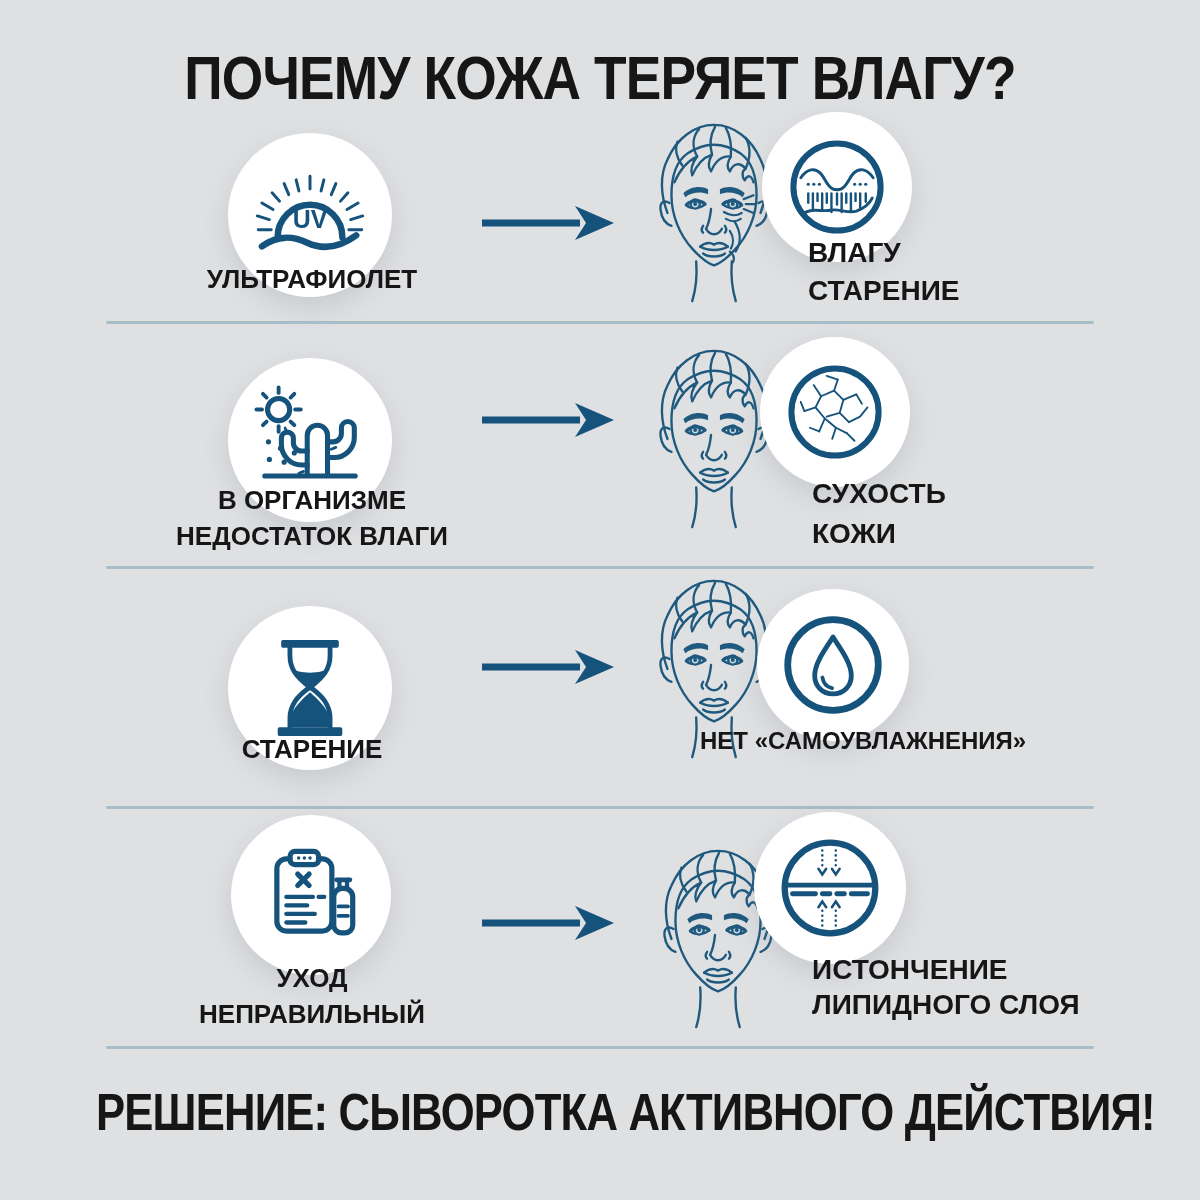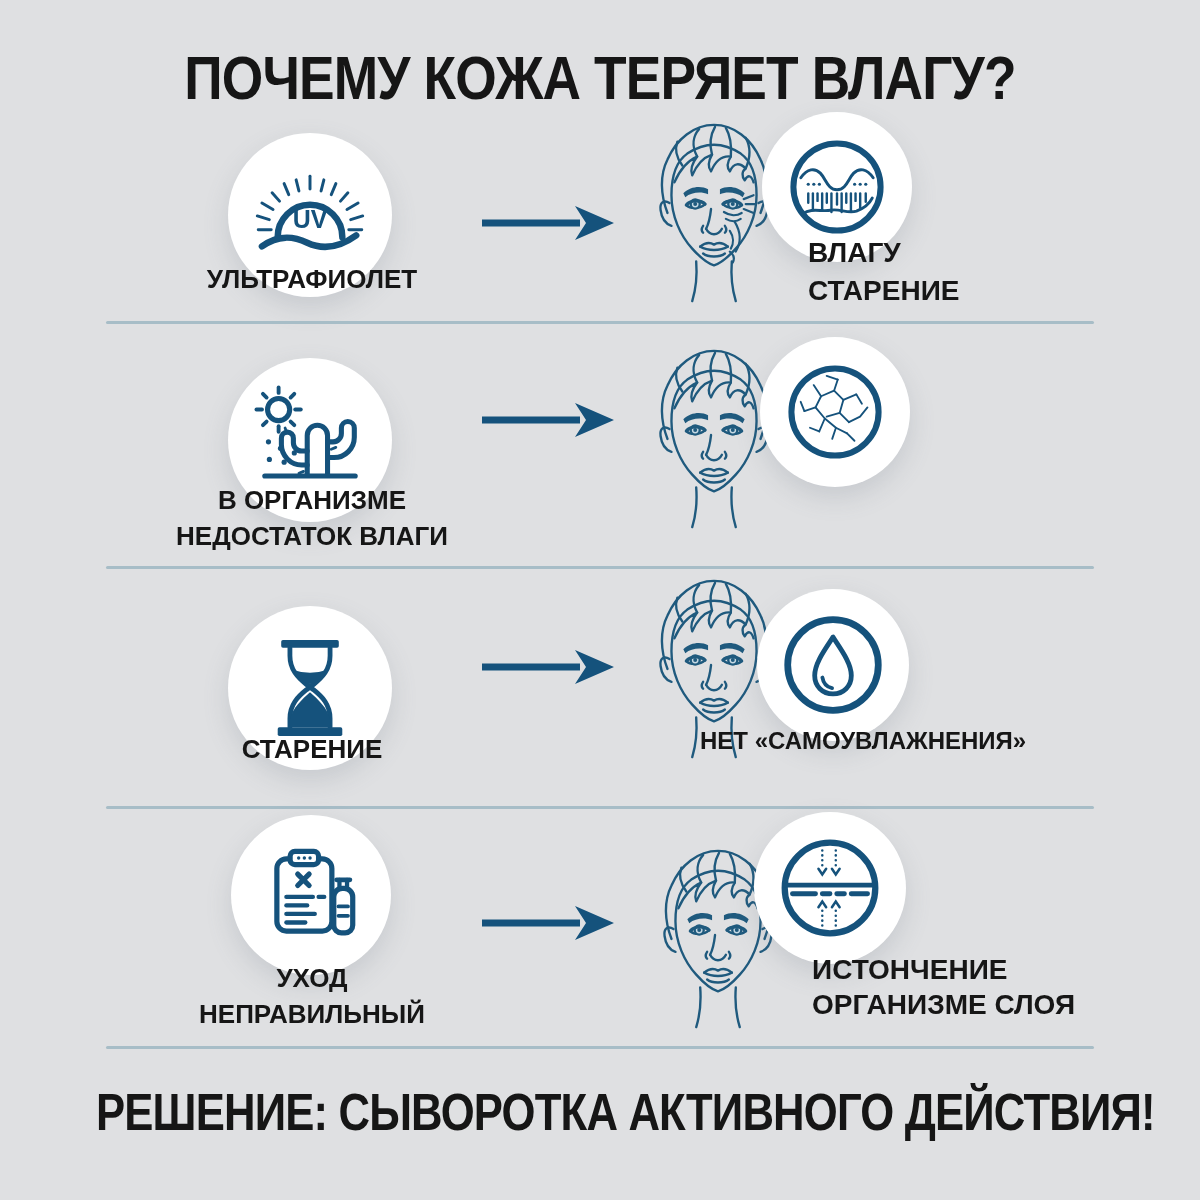--- a/index.html
+++ b/index.html
@@ -240,20 +240,24 @@
         <path d="M70,66 L82,60 L90,50"></path>
         <path d="M56,72 L68,78"></path>
           <path d="M78,36 L84,46"></path>
         <path d="M22,54 L18,44"></path>
           <path d="M58,20 L46,16"></path>
         <path d="M38,76 L28,72"></path>
           <path d="M68,78 L76,86"></path>
       </g>
     </svg>
   </div>
+  <div class="effect-label" id="r2el">
+    <span class="lbl-line">СУХОСТЬ</span>
+    <span class="lbl-line">КОЖИ</span>
+  </div>
   <div class="divider" id="d2"></div>
 
   <div class="circle" id="r3c">
     <svg width="96" height="108" viewBox="0 0 110 122">
       <rect x="22" y="6" width="66" height="9" rx="2" fill="#15527c"></rect>
       <rect x="18" y="106" width="74" height="10" rx="2" fill="#15527c"></rect>
       <path d="M32,15 L32,24 C32,40 41,49 51,57 L55,60 L51,63 C41,71 32,80 32,96 L32,106 M78,15 L78,24 C78,40 69,49 59,57 L55,60 L59,63 C69,71 78,80 78,96 L78,106" fill="none" stroke="#15527c" stroke-width="5.5" stroke-linecap="round"></path>
       <path d="M35,40 Q55,47 75,40 L62,54 Q55,59 48,54 Z" fill="#15527c"></path>
       <path d="M55,66 C46,74 35,84 32,97 L32,106 L78,106 L78,97 C75,84 64,74 55,66 Z" fill="#15527c"></path>
     </svg>
@@ -331,18 +335,18 @@
           <path d="M43,35 L47,41 L51,35"></path>
             <path d="M57,35 L61,41 L65,35"></path>
           <path d="M43,75 L47,69 L51,75"></path>
             <path d="M57,75 L61,69 L65,75"></path>
         </g>
       </g>
     </svg>
   </div>
   <div class="effect-label" id="r4el">
     <span class="lbl-line">ИСТОНЧЕНИЕ</span>
-    <span class="lbl-line">ОРГАНИЗМЕ СЛОЯ</span>
+    <span class="lbl-line">ЛИПИДНОГО СЛОЯ</span>
   </div>
   <div class="divider" id="d4"></div>
 
   <div class="footer">РЕШЕНИЕ: СЫВОРОТКА АКТИВНОГО ДЕЙСТВИЯ!</div>
 </div>
 
 </body></html>

